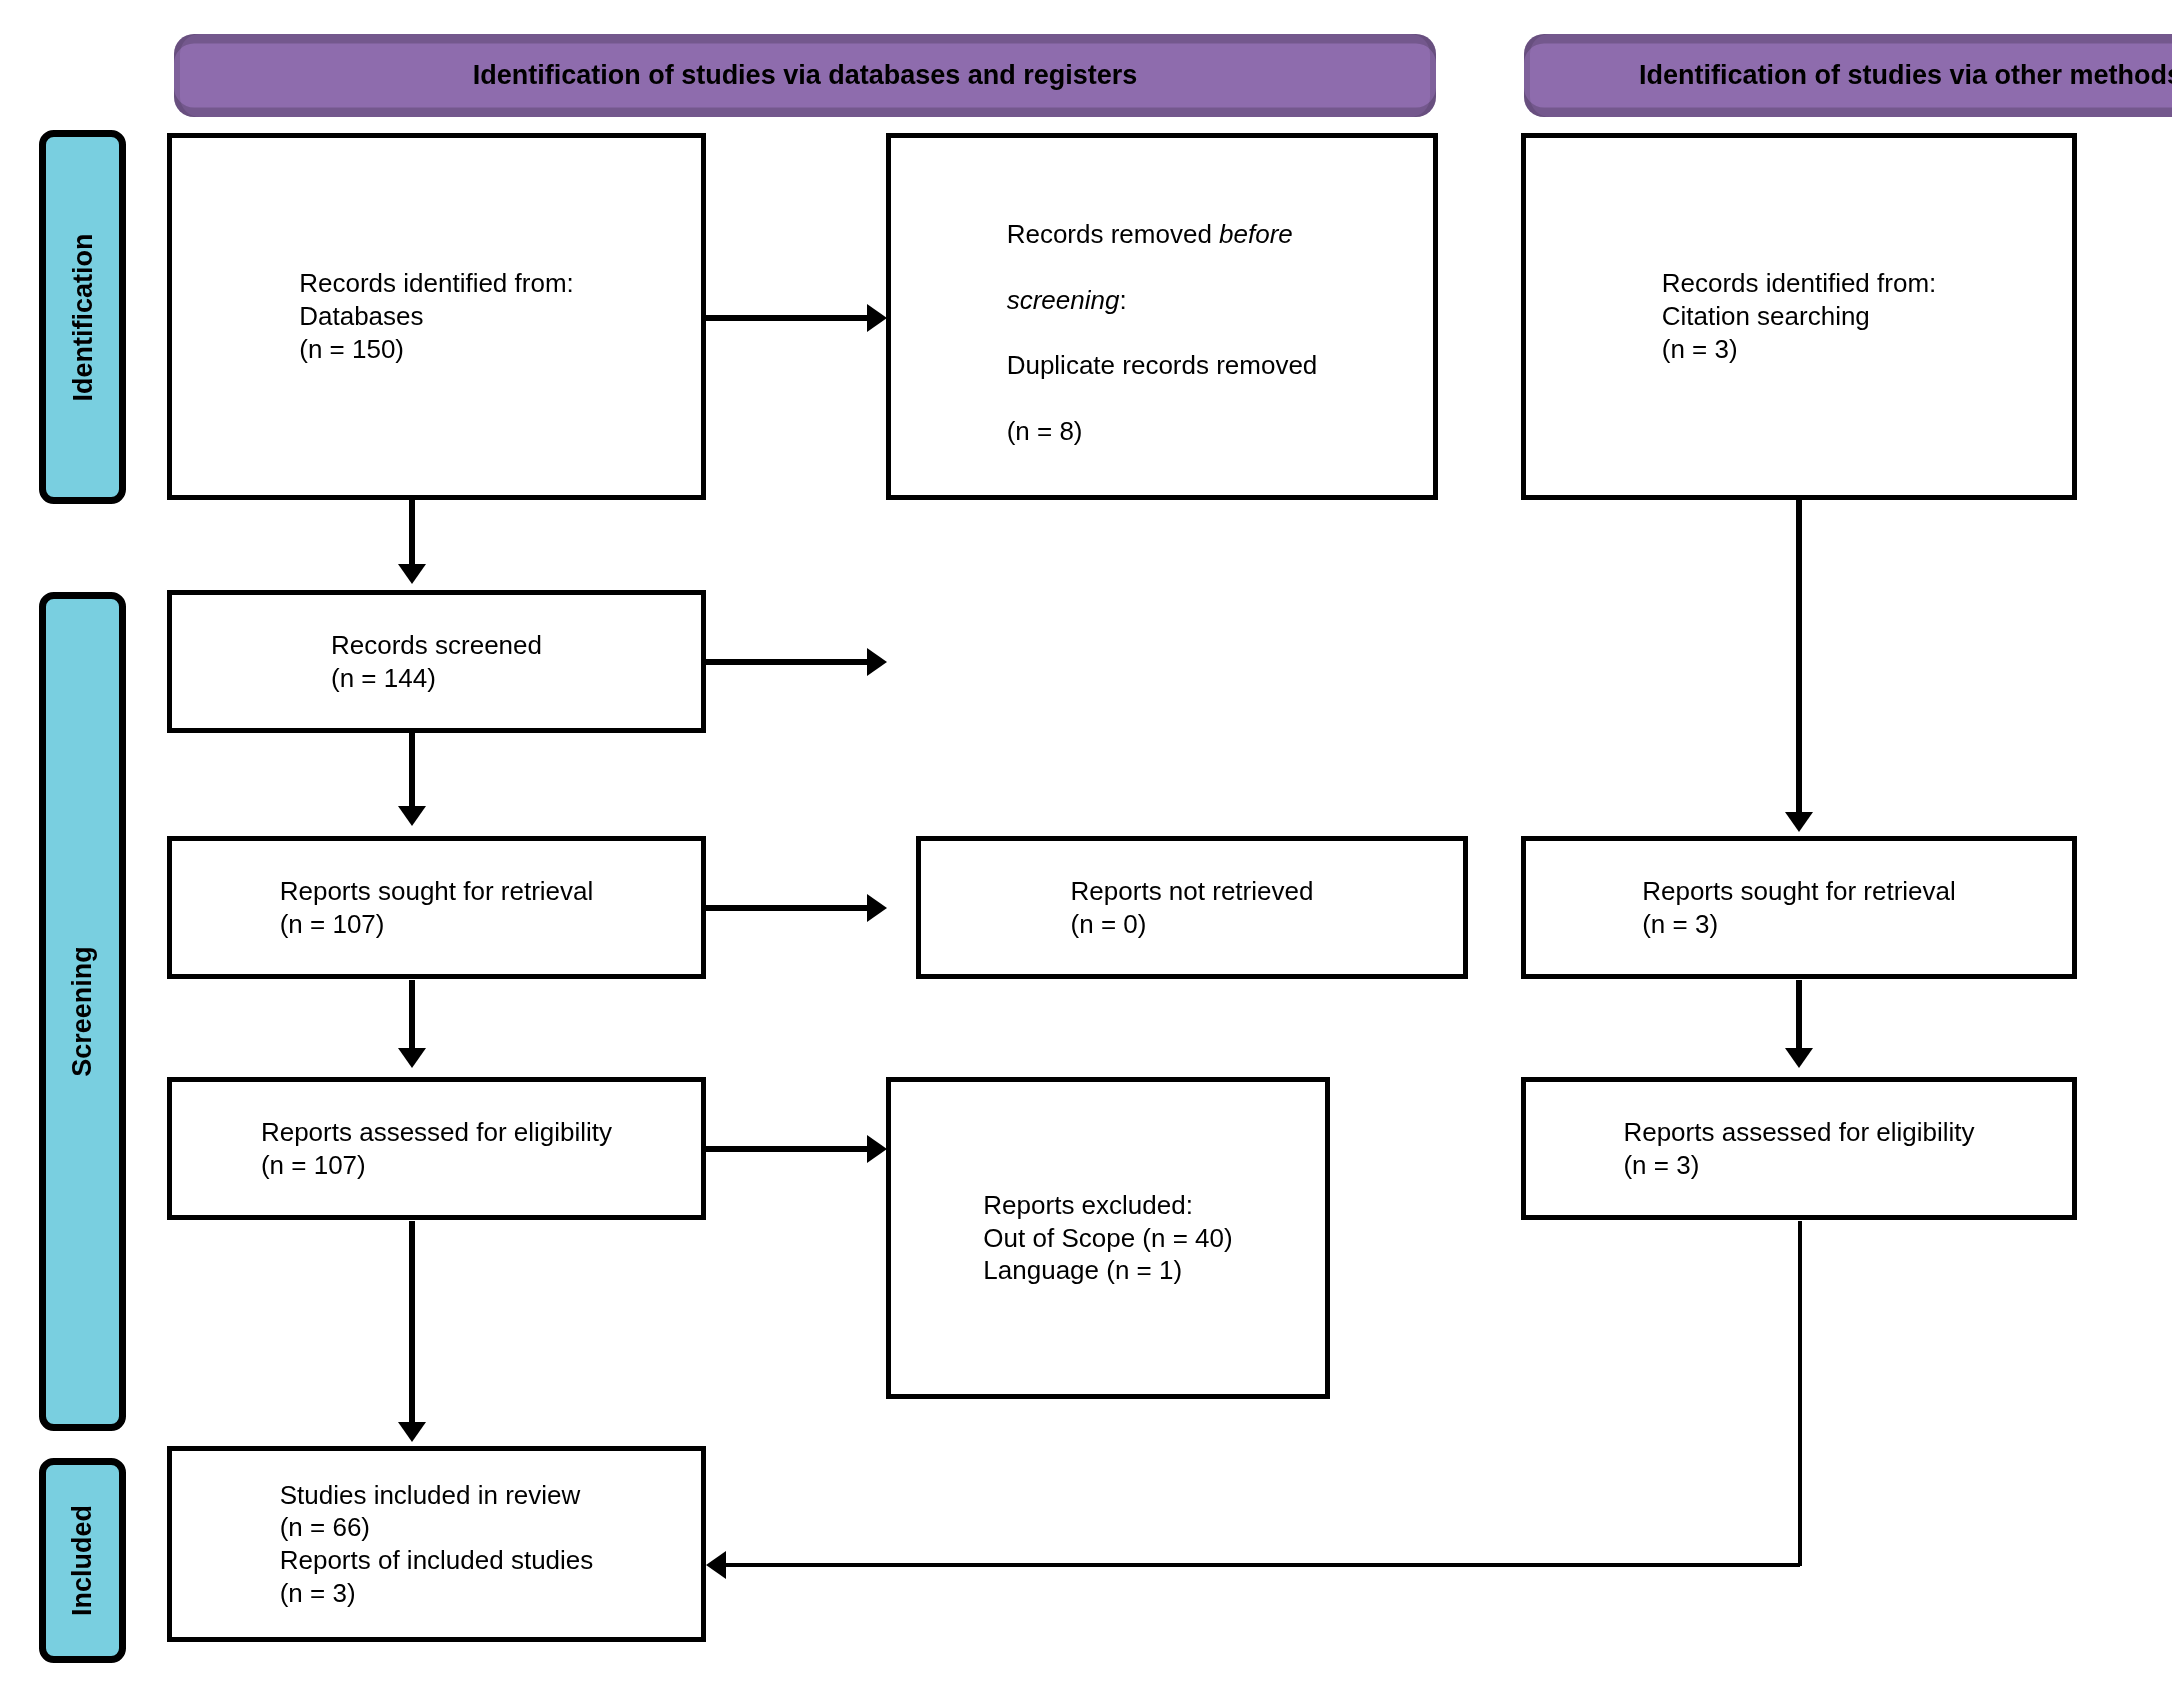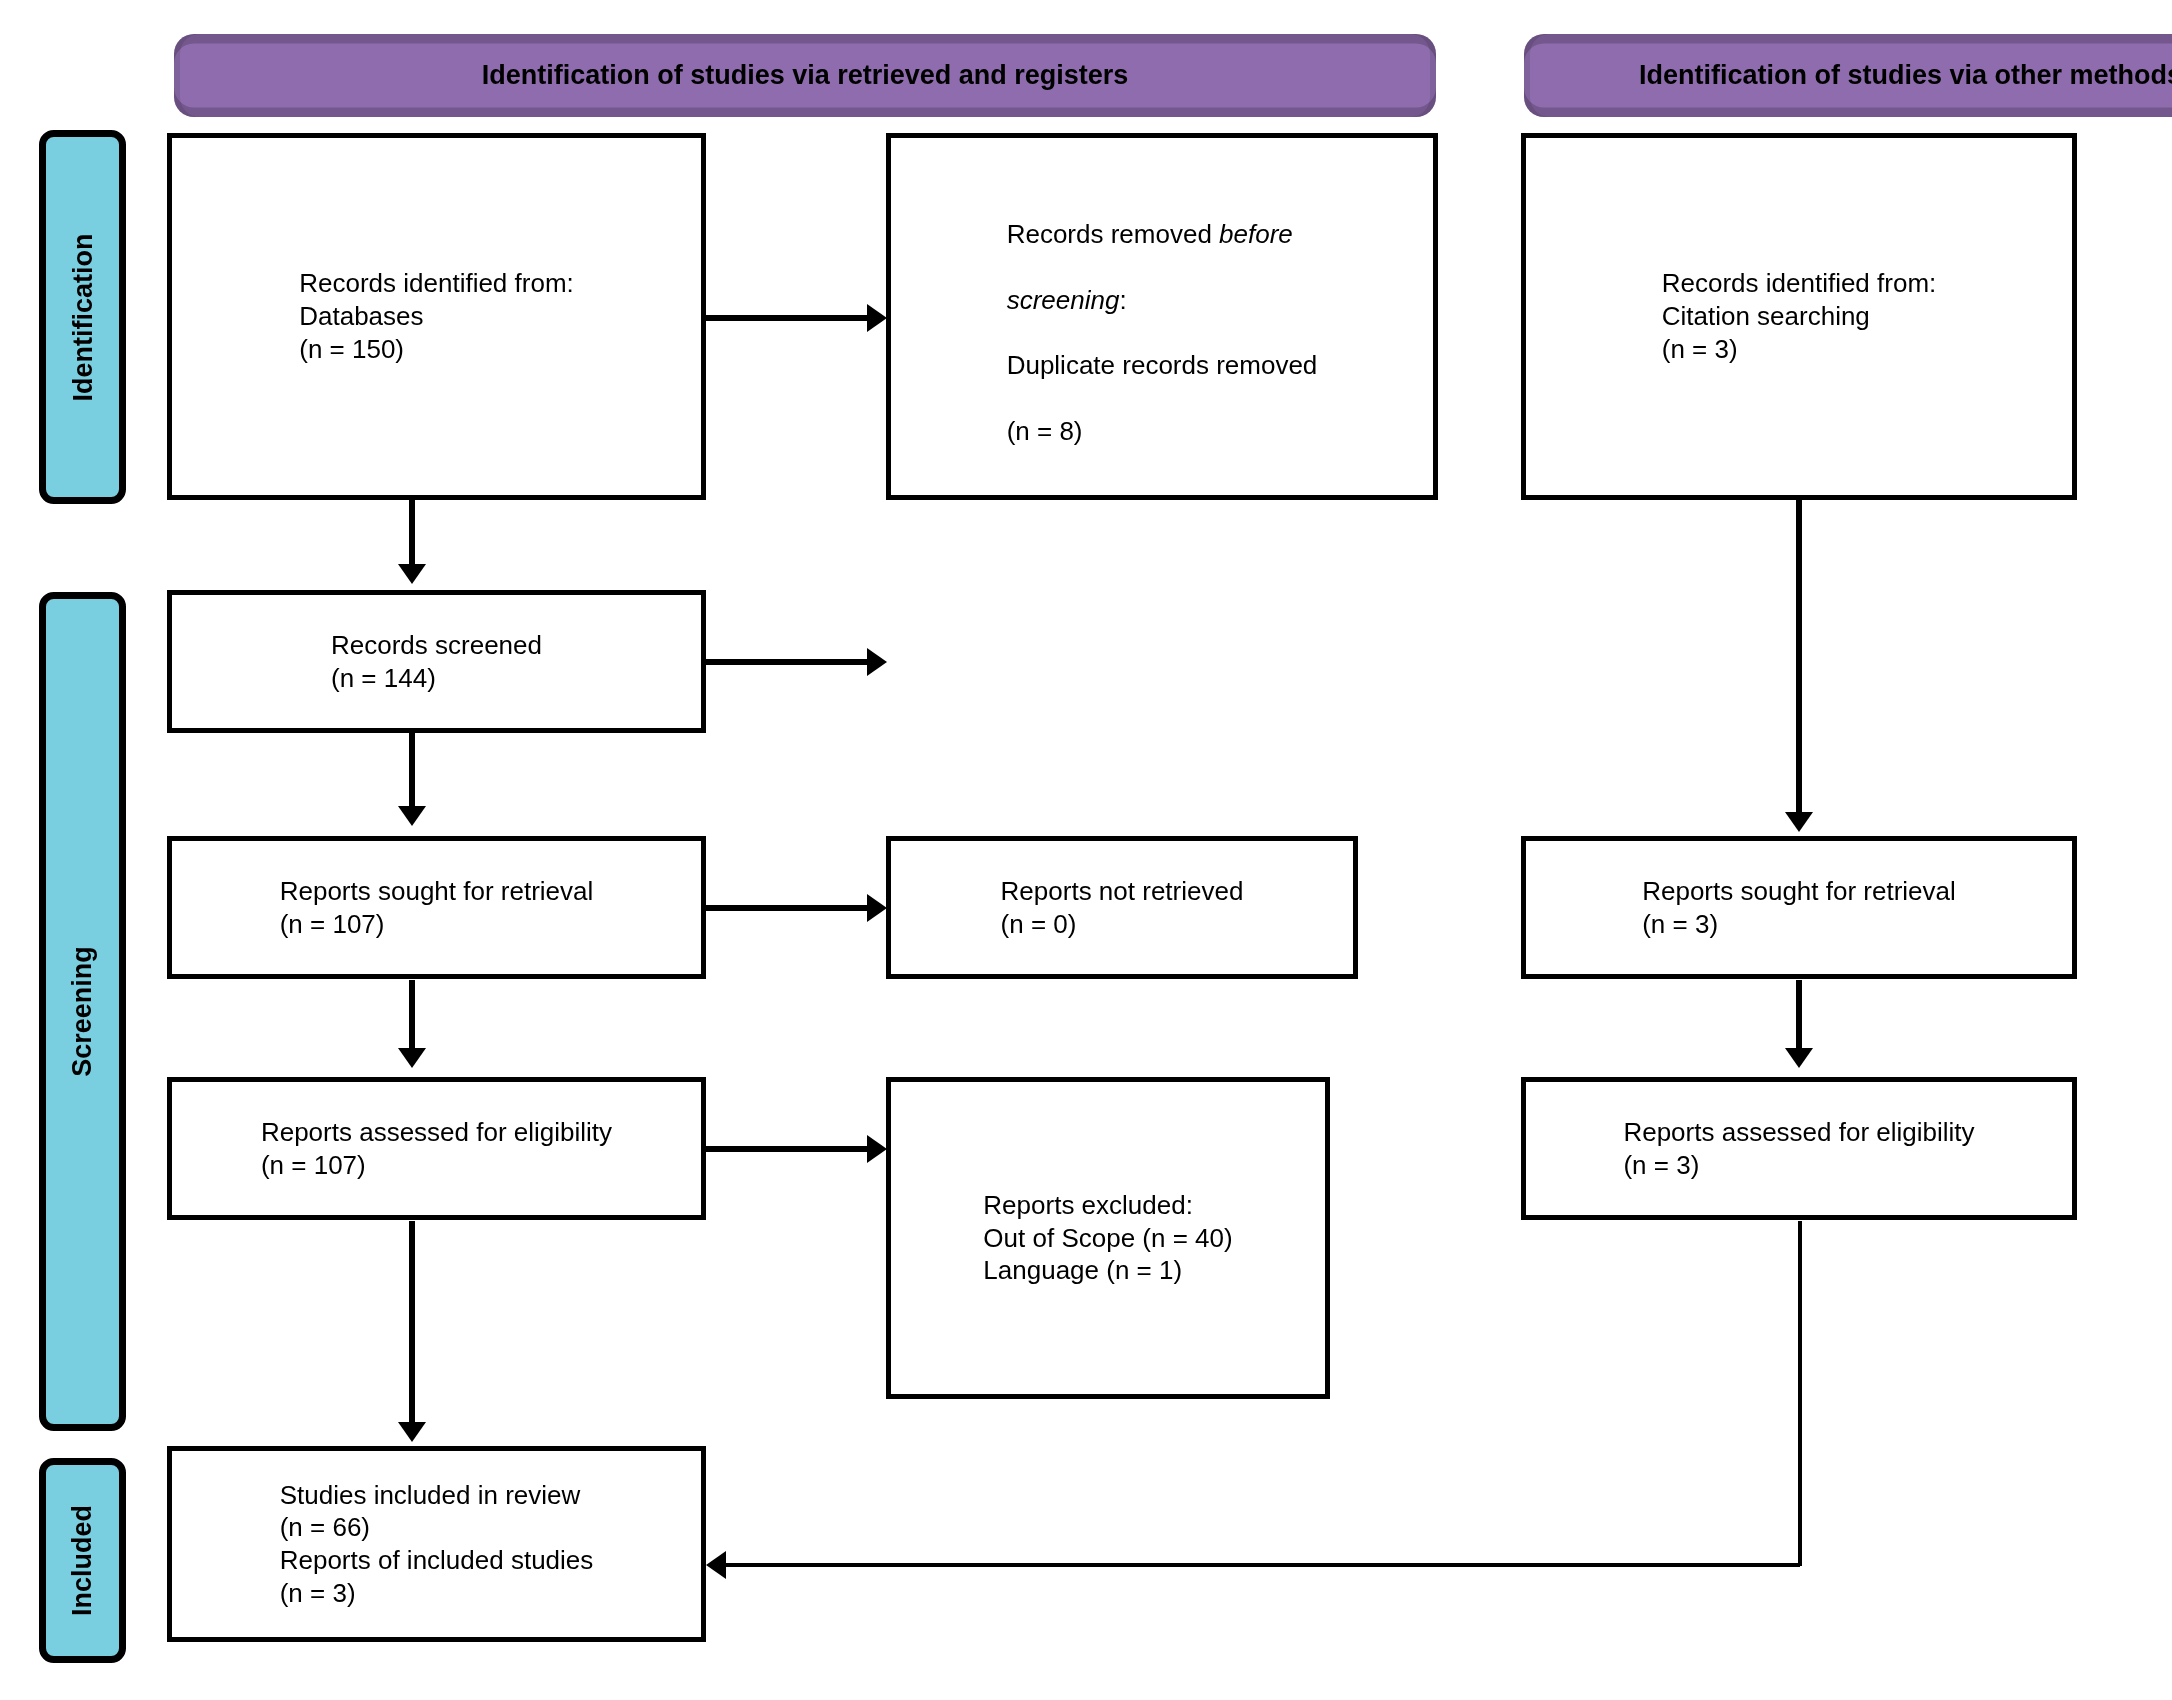--- a/index.html
+++ b/index.html
@@ -109,21 +109,21 @@
     border-right: 14px solid transparent;
     border-top: 20px solid #000000;
   }
 </style>
 </head>
 <body>
 
 <div id="canvas">
 
   <div class="banner" style="left:174px; top:34px; width:1262px; height:83px;">
-    <span class="banner-text">Identification of studies via retrieved and registers</span>
+    <span class="banner-text">Identification of studies via databases and registers</span>
   </div>
 
   <div class="banner" style="left:1524px; top:34px; width:773px; height:83px;">
     <span class="banner-text">Identification of studies via other methods</span>
   </div>
 
   <div class="stage" style="left:39px; top:130px; width:87px; height:374px;">
     <span class="stage-text">Identification</span>
   </div>
 
@@ -160,21 +160,21 @@
     <span class="box-text">Records screened
 (n = 144)</span>
   </div>
 
 
   <div class="box" style="left:167px; top:836px; width:539px; height:143px;">
     <span class="box-text">Reports sought for retrieval
 (n = 107)</span>
   </div>
 
-  <div class="box" style="left:886px; top:836px; width:472px; height:143px;">
+  <div class="box" style="left:916px; top:836px; width:552px; height:143px;">
     <span class="box-text">Reports not retrieved
 (n = 0)</span>
   </div>
 
   <div class="box" style="left:1521px; top:836px; width:556px; height:143px;">
     <span class="box-text">Reports sought for retrieval
 (n = 3)</span>
   </div>
 
   <div class="box" style="left:167px; top:1077px; width:539px; height:143px;">

